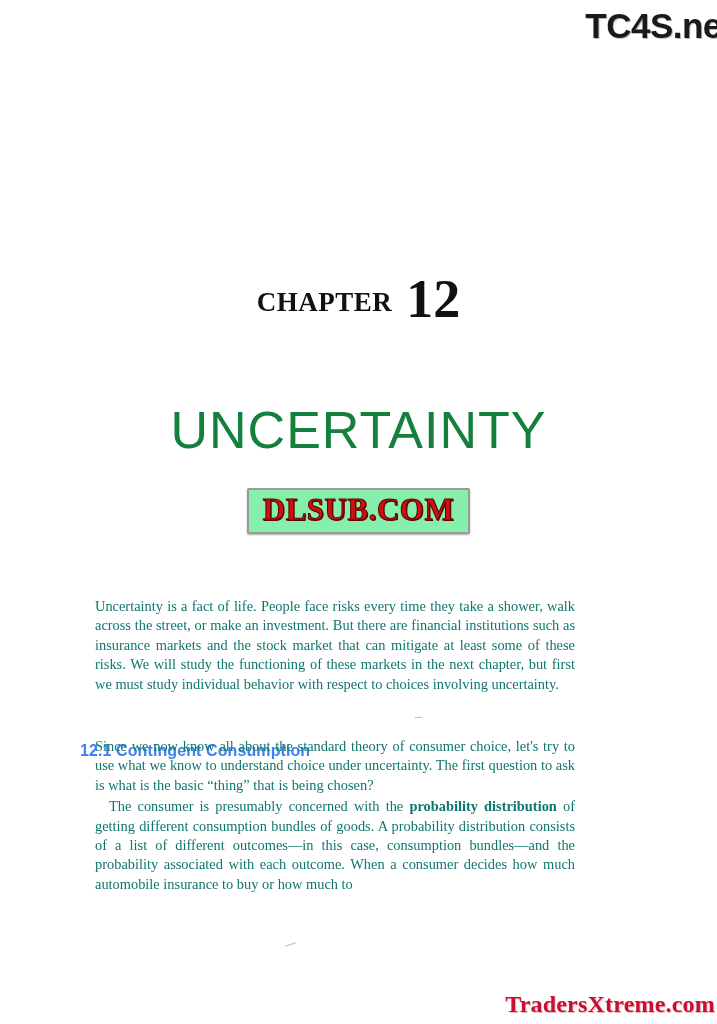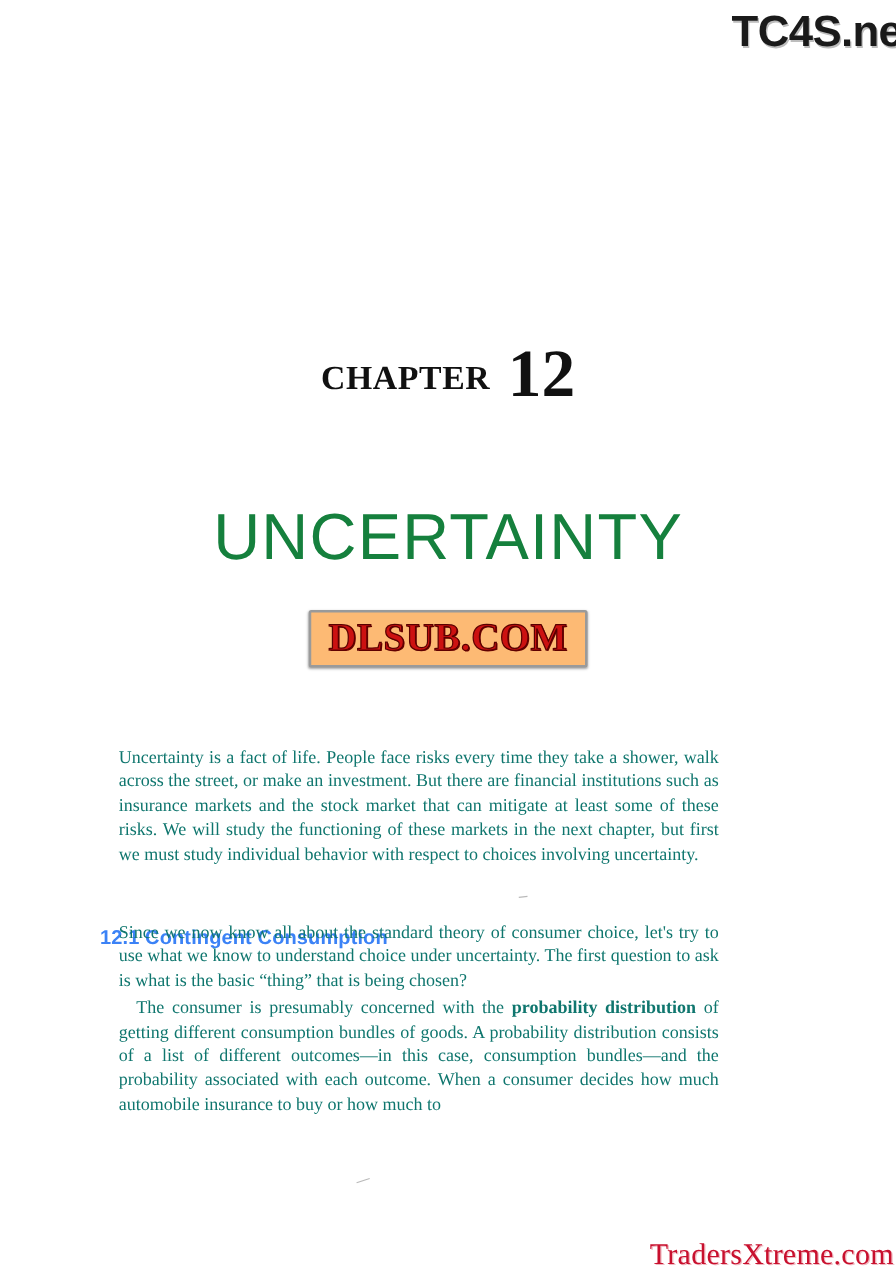--- a/index.html
+++ b/index.html
@@ -82,21 +82,21 @@
   .wm-stamp {
     position: absolute;
     top: 488px;
     left: 0;
     width: 717px;
     text-align: center;
   }
   .wm-stamp .stamp-inner {
     display: inline-block;
     padding: 2px 14px 4px 14px;
-    background: #fdba74;
+    background: #86efac;
     border: 2px solid #9a9a9a;
     border-radius: 2px;
     box-shadow: 0 1px 2px rgba(0,0,0,0.35);
   }
   .wm-stamp .stamp-text {
     font-family: "Liberation Serif", serif;
     font-weight: bold;
     font-size: 31px;
     letter-spacing: 0.5px;
     color: #cc1111;
@@ -147,21 +147,21 @@
   }
   .speck-1 { left: 415px; top: 717px; width: 7px; height: 1px; transform: rotate(-6deg); }
   .speck-2 { left: 285px; top: 944px; width: 11px; height: 1px; transform: rotate(-18deg); }
 
   
   .wm-bottom {
     position: absolute;
     bottom: 6px;
     right: 26px;
     font-family: "Liberation Serif", serif;
-    font-weight: normal;
+    font-weight: bold;
     font-size: 24px;
     color: #c8102e;
     text-shadow: 1px 1px 0 #f0b8c0;
     letter-spacing: 0.2px;
   }
 </style>
 </head>
 <body>
 
 <div class="page">

